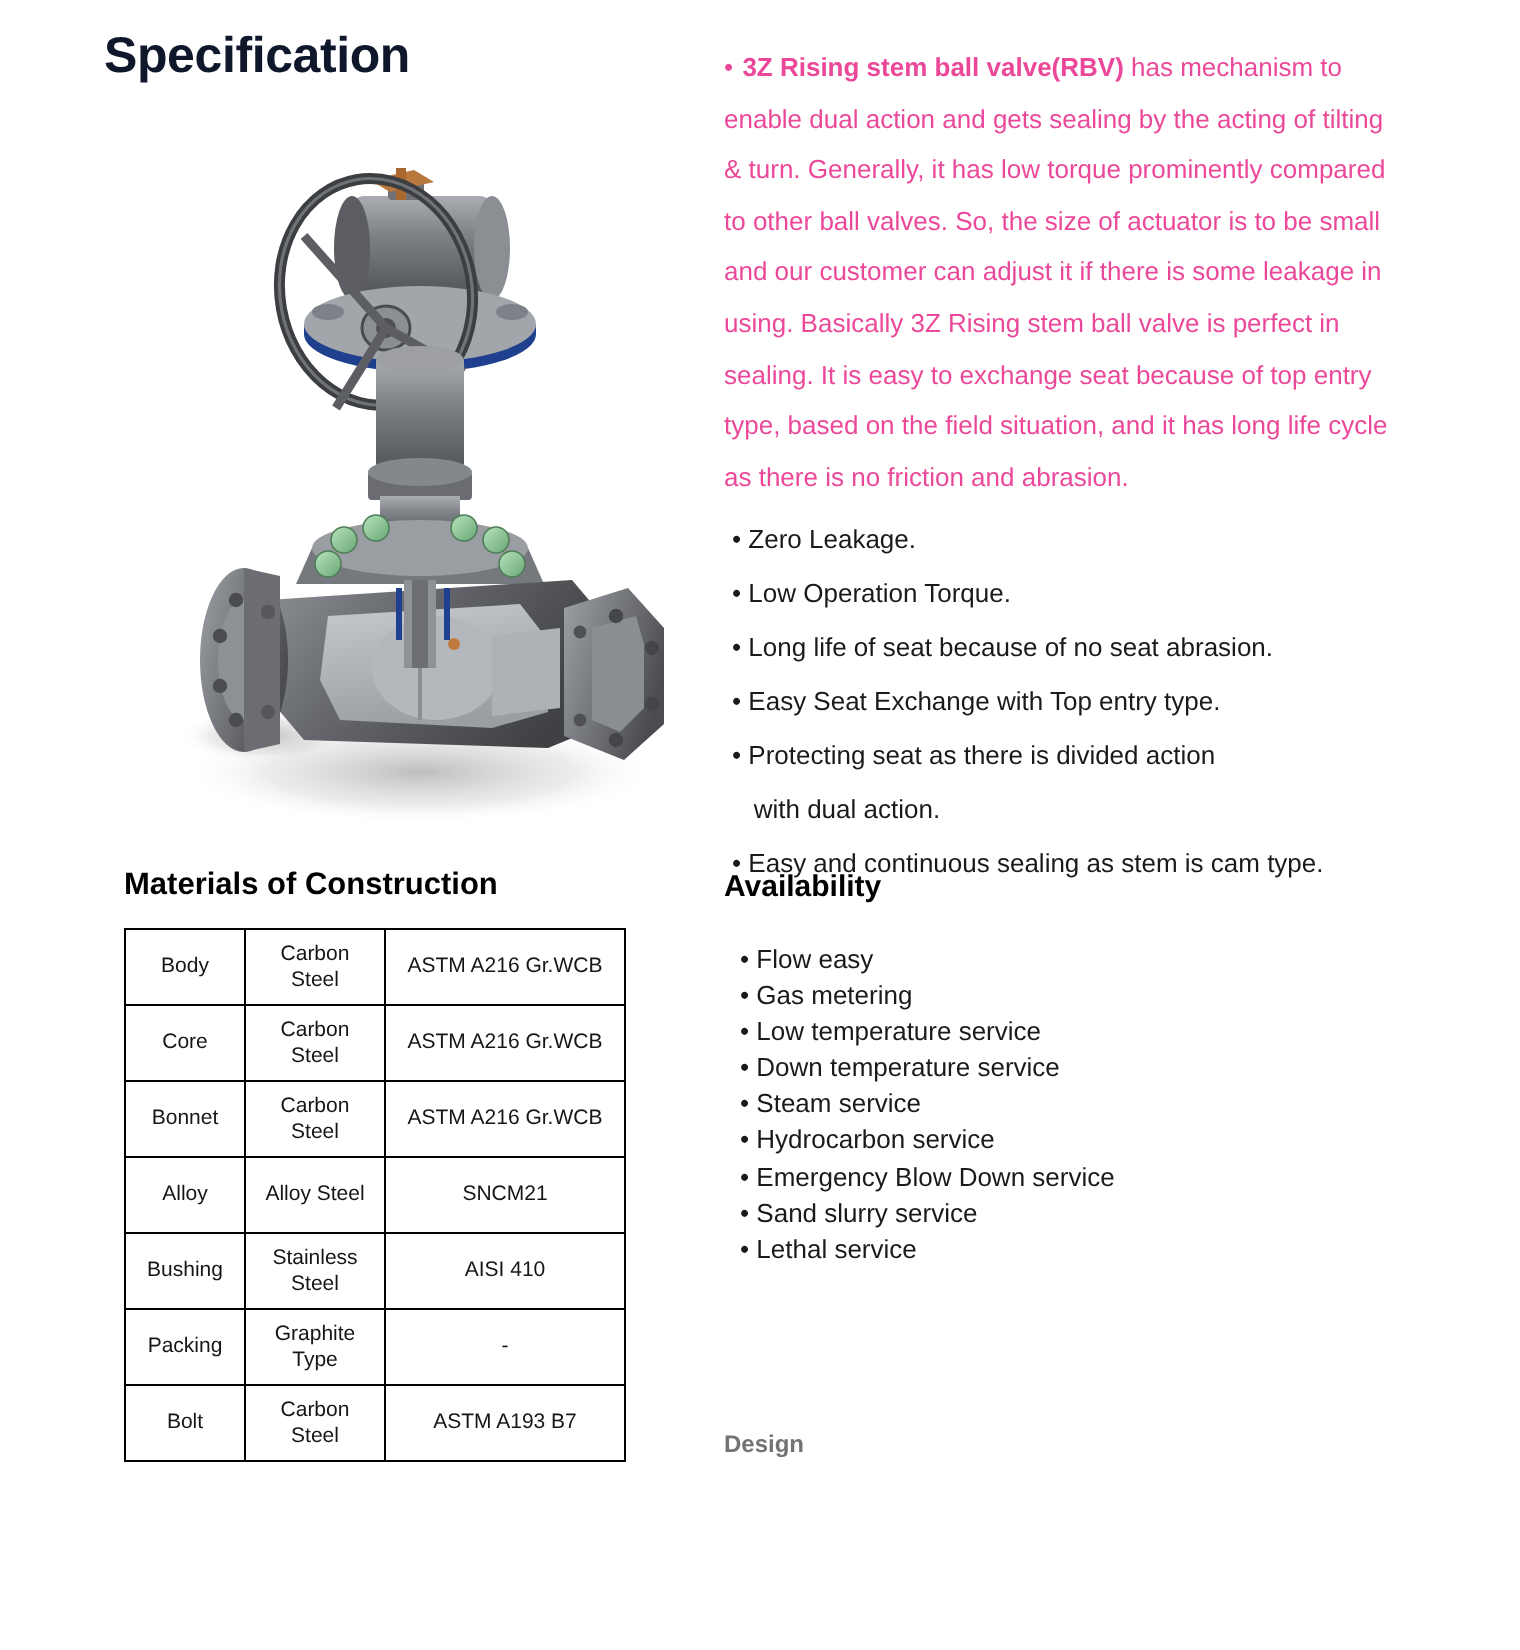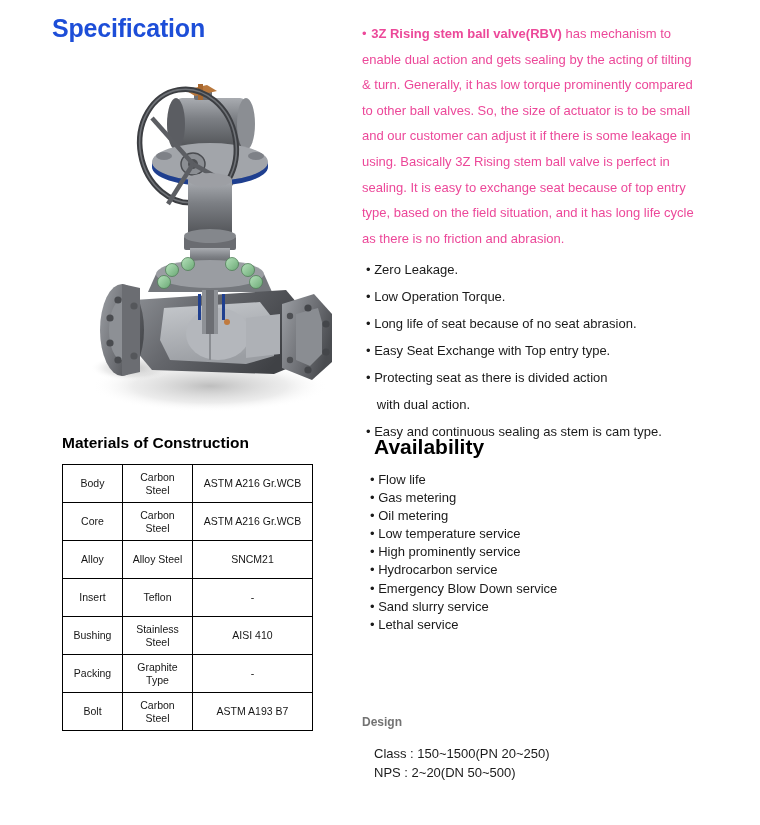--- a/index.html
+++ b/index.html
@@ -22,21 +22,21 @@
     left: 0; top: 0;
     width: 350px; height: 825px;
   }
 
   .spec-title {
     position: absolute;
     left: 52px; top: 14px;
     font-size: 25px;
     font-weight: bold;
     letter-spacing: -0.2px;
-    color: #1d4ed8;
+    color: #0f172a;
   }
 
   
   .valve-figure {
     position: absolute;
     left: 60px; top: 68px;
     width: 290px; height: 350px;
   }
   .valve-figure svg { display: block; }
 
@@ -97,22 +97,22 @@
   }
   .feature-list li {
     font-size: 13px;
     line-height: 27px;
     color: #1a1a1a;
     white-space: pre;
   }
 
   .availability-heading {
     position: absolute;
-    left: 12px; top: 435px;
-    font-size: 21px;
+    left: 0; top: 435px;
+    font-size: 15px;
     font-weight: bold;
     color: #000;
   }
 
   .availability-list {
     position: absolute;
     left: 8px; top: 471px;
     margin: 0; padding: 0;
     list-style: none;
   }
@@ -289,28 +289,28 @@
             <td class="c1">Body</td>
             <td class="c2">Carbon<br>Steel</td>
             <td class="c3">ASTM A216 Gr.WCB</td>
           </tr>
         <tr>
             <td class="c1">Core</td>
             <td class="c2">Carbon<br>Steel</td>
             <td class="c3">ASTM A216 Gr.WCB</td>
           </tr>
         <tr>
+            <td class="c1">Bonnet</td>
+            <td class="c2">Carbon<br>Steel</td>
+            <td class="c3">ASTM A216 Gr.WCB</td>
+          </tr>
+        <tr>
             <td class="c1">Alloy</td>
             <td class="c2">Alloy Steel</td>
             <td class="c3">SNCM21</td>
-          </tr>
-        <tr>
-            <td class="c1">Insert</td>
-            <td class="c2">Teflon</td>
-            <td class="c3">-</td>
           </tr>
         <tr>
             <td class="c1">Bushing</td>
             <td class="c2">Stainless<br>Steel</td>
             <td class="c3">AISI 410</td>
           </tr>
         <tr>
             <td class="c1">Packing</td>
             <td class="c2">Graphite<br>Type</td>
             <td class="c3">-</td>
@@ -334,31 +334,27 @@
       <li>• Long life of seat because of no seat abrasion.</li>
       <li>• Easy Seat Exchange with Top entry type.</li>
       <li>• Protecting seat as there is divided action</li>
       <li>   with dual action.</li>
       <li>• Easy and continuous sealing as stem is cam type.</li>
     </ul>
 
     <div class="availability-heading">Availability</div>
 
     <ul class="availability-list">
-      <li>• Flow life</li>
+      <li>• Flow easy</li>
       <li>• Gas metering</li>
-      <li>• Oil metering</li>
       <li>• Low temperature service</li>
-      <li>• High prominently service</li>
+      <li>• Down temperature service</li>
+      <li>• Steam service</li>
       <li>• Hydrocarbon service</li>
       <li>• Emergency Blow Down service</li>
       <li>• Sand slurry service</li>
       <li>• Lethal service</li>
     </ul>
 
     <div class="design-heading">Design</div>
 
-    <div class="design-lines">
-      <div>Class : 150~1500(PN 20~250)</div>
-      <div>NPS : 2~20(DN 50~500)</div>
-    </div>
   </div>
 </div>
 
 </body></html>

